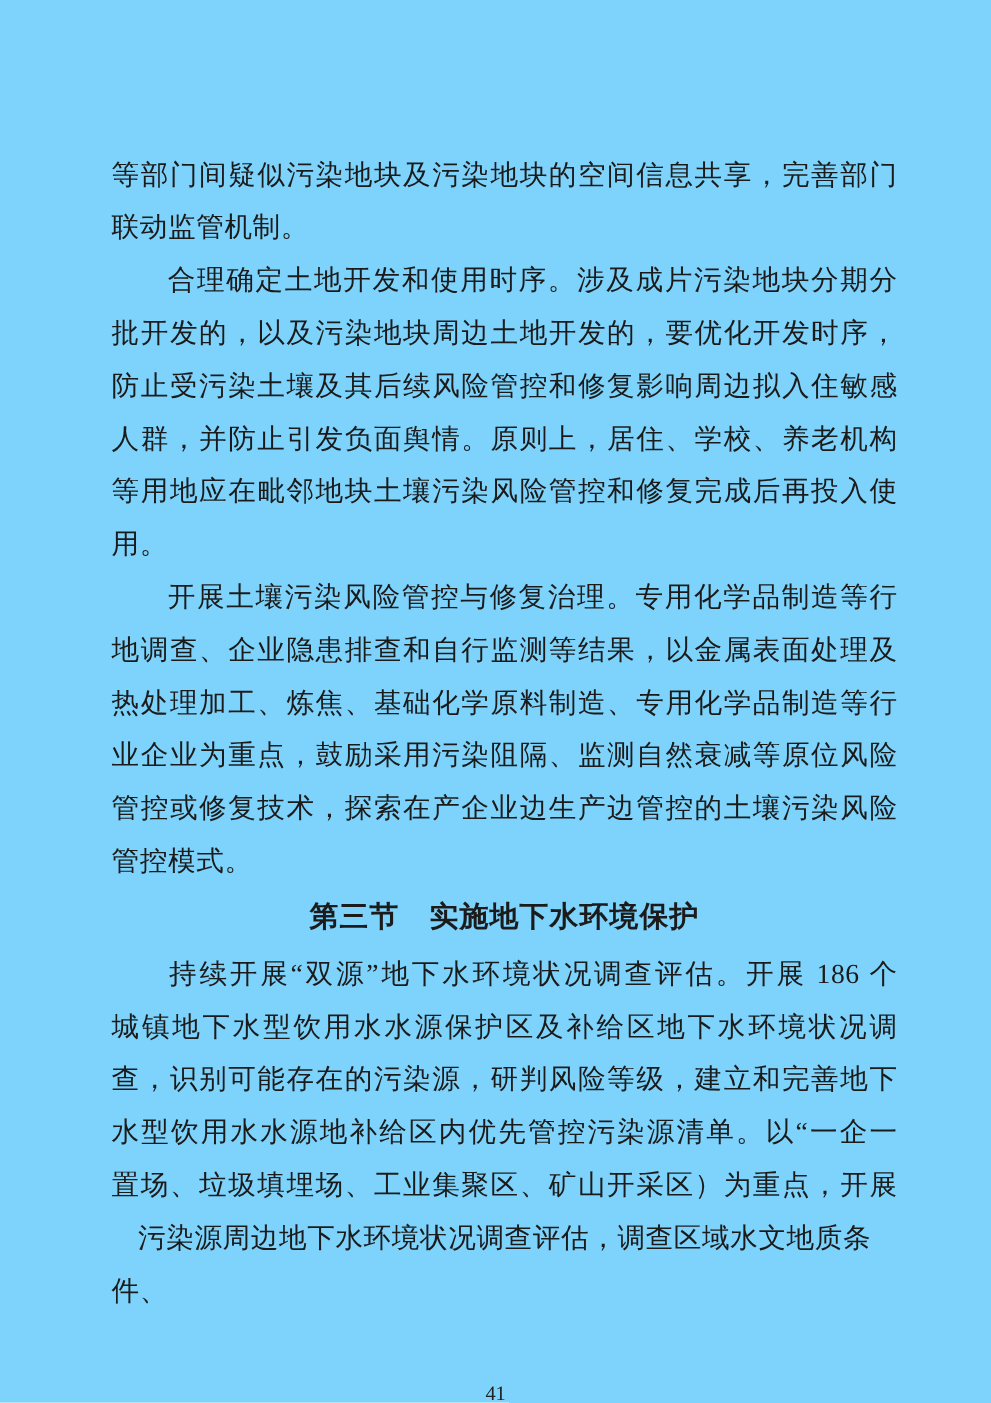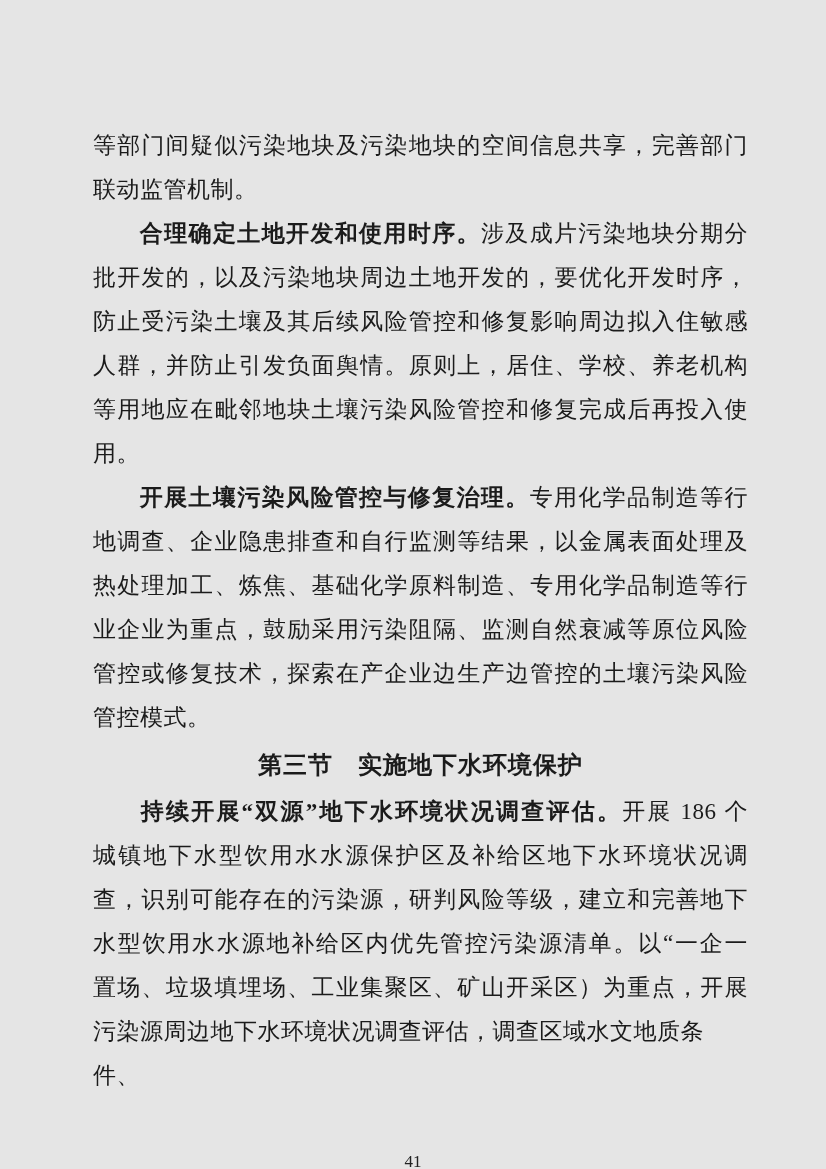--- a/index.html
+++ b/index.html
@@ -4,50 +4,50 @@
 <style>
   html, body {
     margin: 0;
     padding: 0;
     background: #ffffff;
   }
   .page {
     position: relative;
     width: 826px;
     height: 1169px;
-    background: #e5e5e5;
+    background: #7dd3fc;
     overflow: hidden;
     font-family: "Liberation Serif", "DejaVu Serif", serif;
     color: #1b1b1b;
   }
   .textblock {
     position: absolute;
     left: 93px;
     top: 124px;
     width: 655px;
   }
   .line {
     font-size: 23px;
     line-height: 44px;
     height: 44px;
     text-align: justify;
     text-align-last: justify;
     text-justify: inter-character;
     letter-spacing: 0.5px;
   }
   .line.last {
-    text-align: left;
+    text-align: center;
     text-align-last: left;
   }
   .indent {
     display: inline-block;
     width: 2em;
   }
   .lead {
-    font-weight: bold;
+    font-weight: normal;
     margin-top: 24px;
   }
   .heading {
     font-size: 24px;
     font-weight: bold;
     text-align: left;
     text-align-last: center;
     line-height: 50px;
     height: 50px;
     letter-spacing: 1px;

